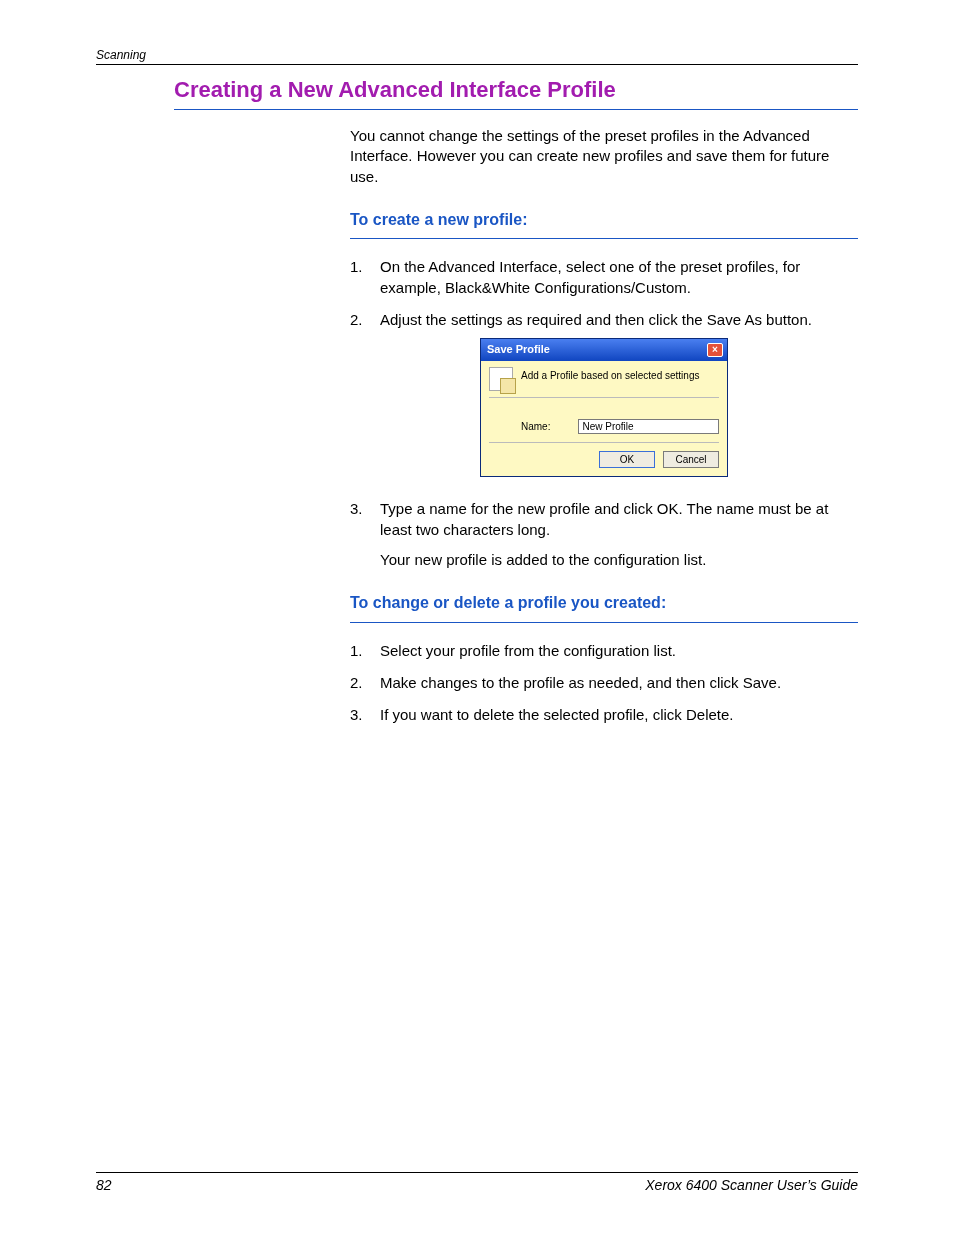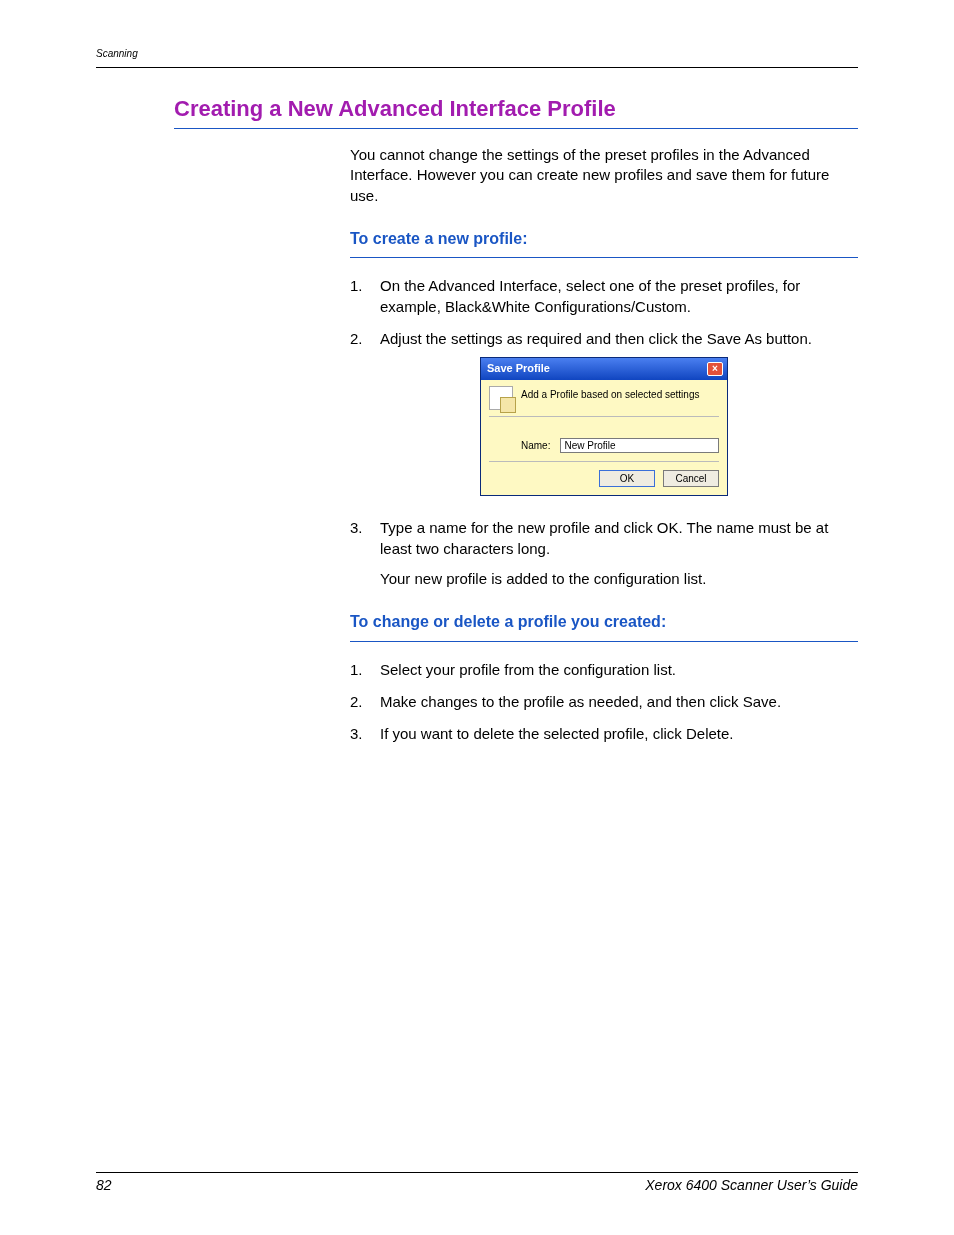--- a/index.html
+++ b/index.html
@@ -13,24 +13,24 @@
     height: 1235px;
     position: relative;
   }
   .page {
     padding: 48px 96px 48px 96px;
     height: 100%;
     position: relative;
   }
   .running-head {
     font-style: italic;
-    font-size: 10px;
+    font-size: 12px;
     border-bottom: 1px solid #000;
-    padding-bottom: 8px;
-    margin-bottom: 28px;
+    padding-bottom: 2px;
+    margin-bottom: 12px;
   }
   .h1 {
     color: #a21caf;
     font-size: 22px;
     font-weight: bold;
     margin-left: 78px;
     padding-bottom: 6px;
     border-bottom: 1px solid #1a56c4;
     margin-bottom: 16px;
   }
@@ -127,21 +127,21 @@
     position: absolute;
     right: -4px; bottom: -4px;
     width: 14px; height: 14px;
     background: #f5e6a8;
     border: 1px solid #b7a24a;
   }
   .dialog-desc { font-size: 10px; padding-top: 2px; }
   .dialog-row2 {
     display: flex;
     align-items: center;
-    gap: 10px;
+    gap: 28px;
     padding: 6px 0 8px 32px;
     margin-top: 15px;
   }
   .dialog-label { font-size: 10px; }
   .dialog-input {
     flex: 1;
     font-size: 10px;
     padding: 1px 3px;
     border: 1px solid #7a7a7a;
     background: #fff;

